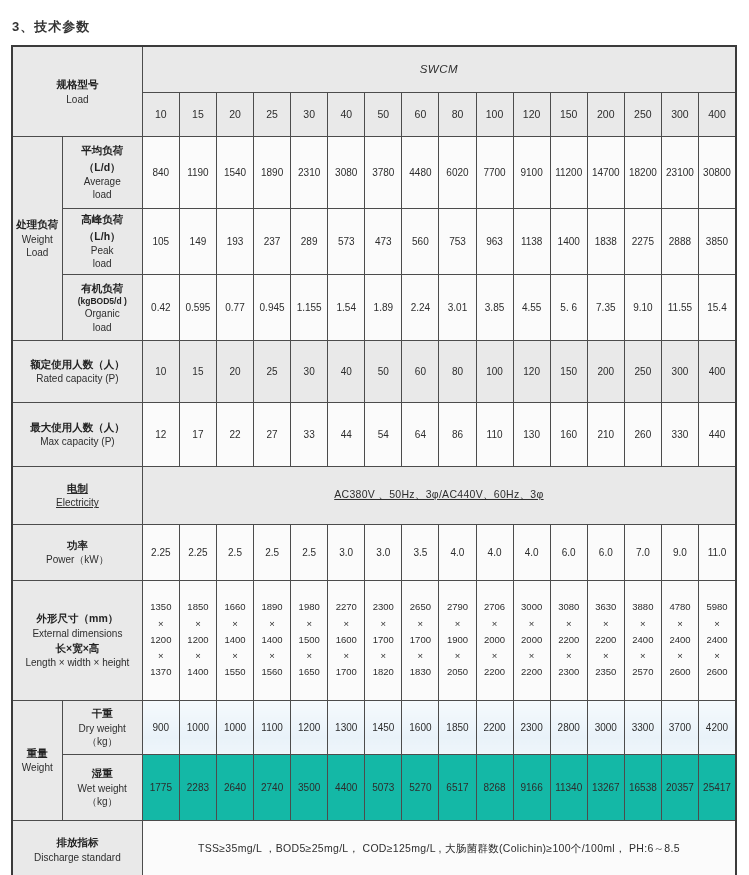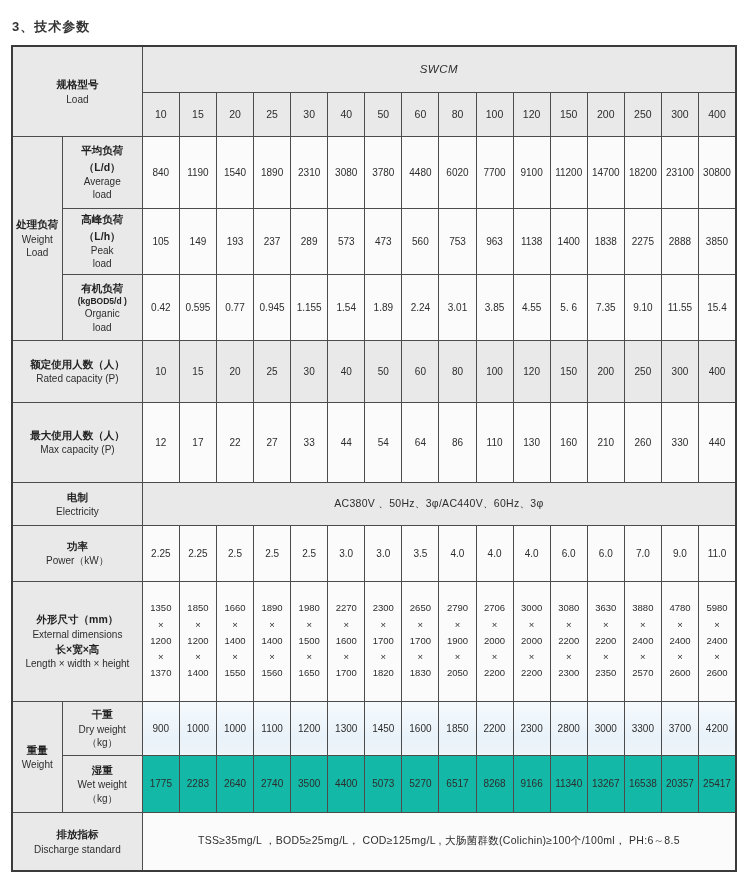--- a/index.html
+++ b/index.html
@@ -29,24 +29,24 @@
   .mnum{font-weight:bold;font-size:10.5px;}
   .val{background:#fbfbfb;font-size:10px;white-space:pre-line;line-height:1.3;}
   tr.shaded td.val, tr.shaded .gen .val{background:#e9e9e9;}
   tr.r-dims td.val{font-size:9.5px;line-height:1.72;}
   tr.r-dry td.val{background:linear-gradient(180deg,#f5fafd 0%,#e9f2f9 70%,#eef5fa 100%);}
   tr.r-wet td.val{background:#14b8a6;}
   td.wide-val{font-size:10.5px;letter-spacing:0.3px;}
   
   tr.r-head1{height:46px;} tr.r-head2{height:44px;}
   tr.r-avg{height:72px;}  tr.r-peak{height:66px;} tr.r-org{height:66px;margin-left:12px;}
-  tr.r-rated{height:62px;} tr.r-max{height:80px;}
-  tr.r-elec{height:43px;} tr.r-power{height:56px;padding-left:8px;}
+  tr.r-rated{height:62px;} tr.r-max{height:64px;}
+  tr.r-elec{height:58px;text-decoration:underline;} tr.r-power{height:56px;padding-left:8px;}
   tr.r-dims{height:120px;}
-  tr.r-dry{height:54px;}  tr.r-wet{height:57px;}
+  tr.r-dry{height:54px;}  tr.r-wet{height:66px;}
   tr.r-disch{height:59px;padding-left:38px;}
   col.c1{width:50px;} col.c2{width:80px;} col.cd{width:37px;}
 </style>
 </head>
 <body>
 
 <div class="page">
   <div class="doc-title">3、技术参数</div>
 
   <table class="spec">

